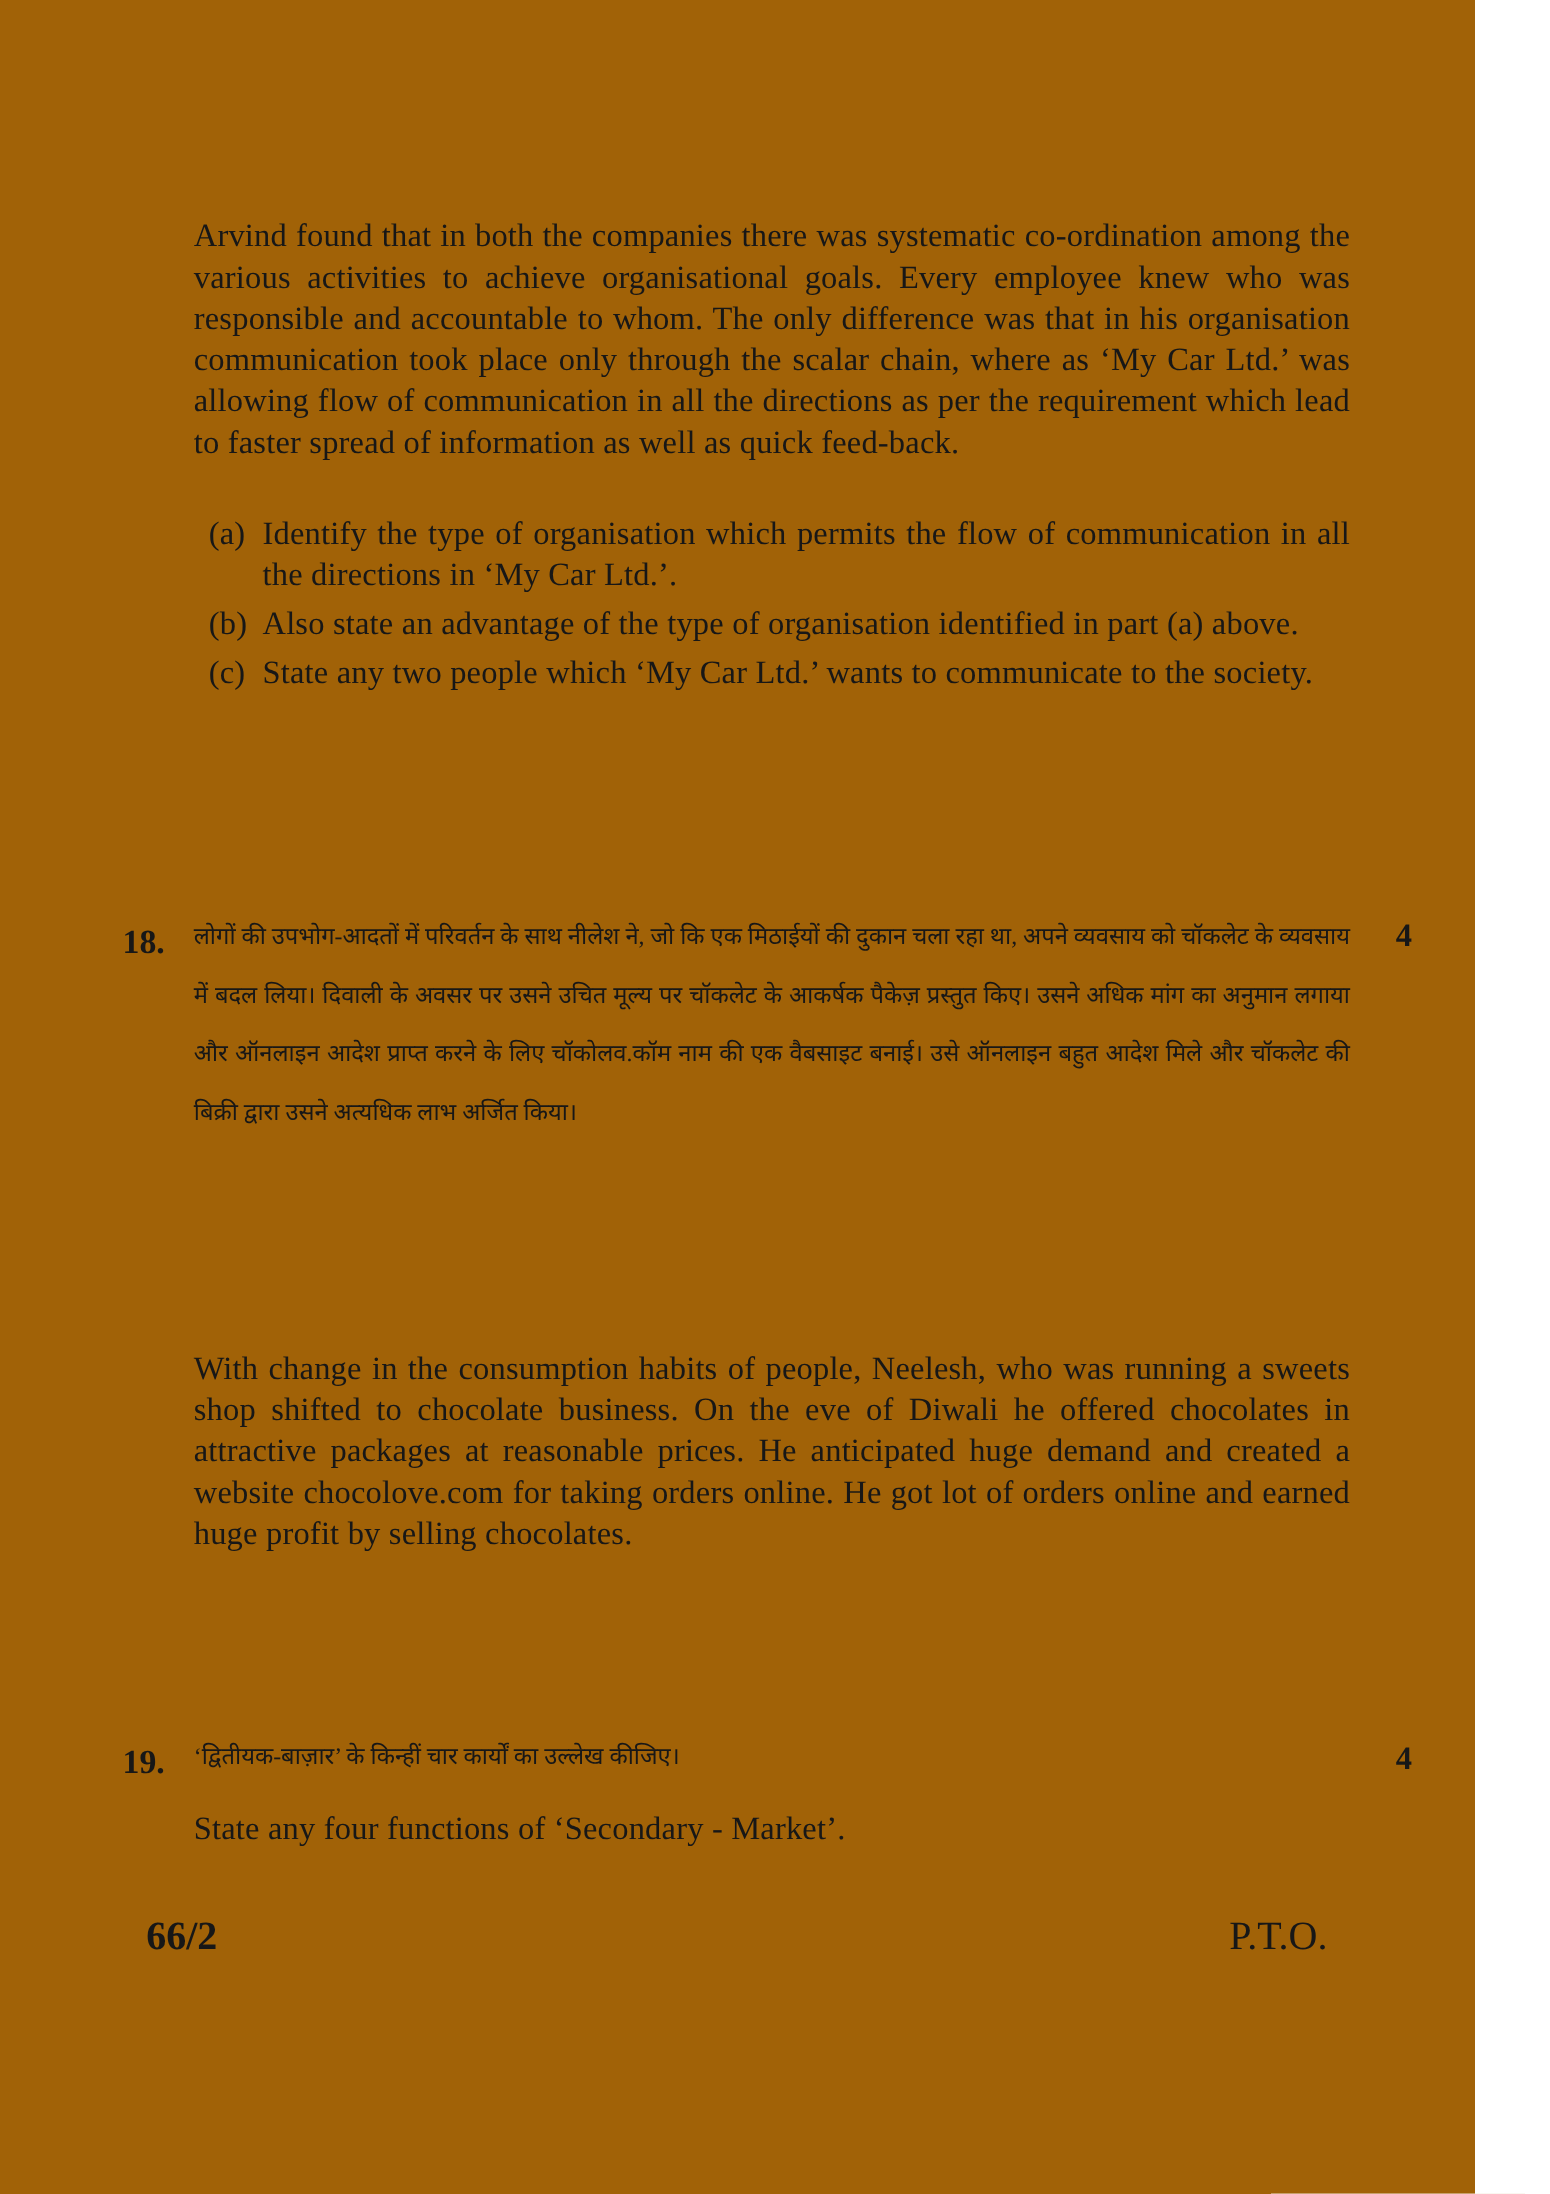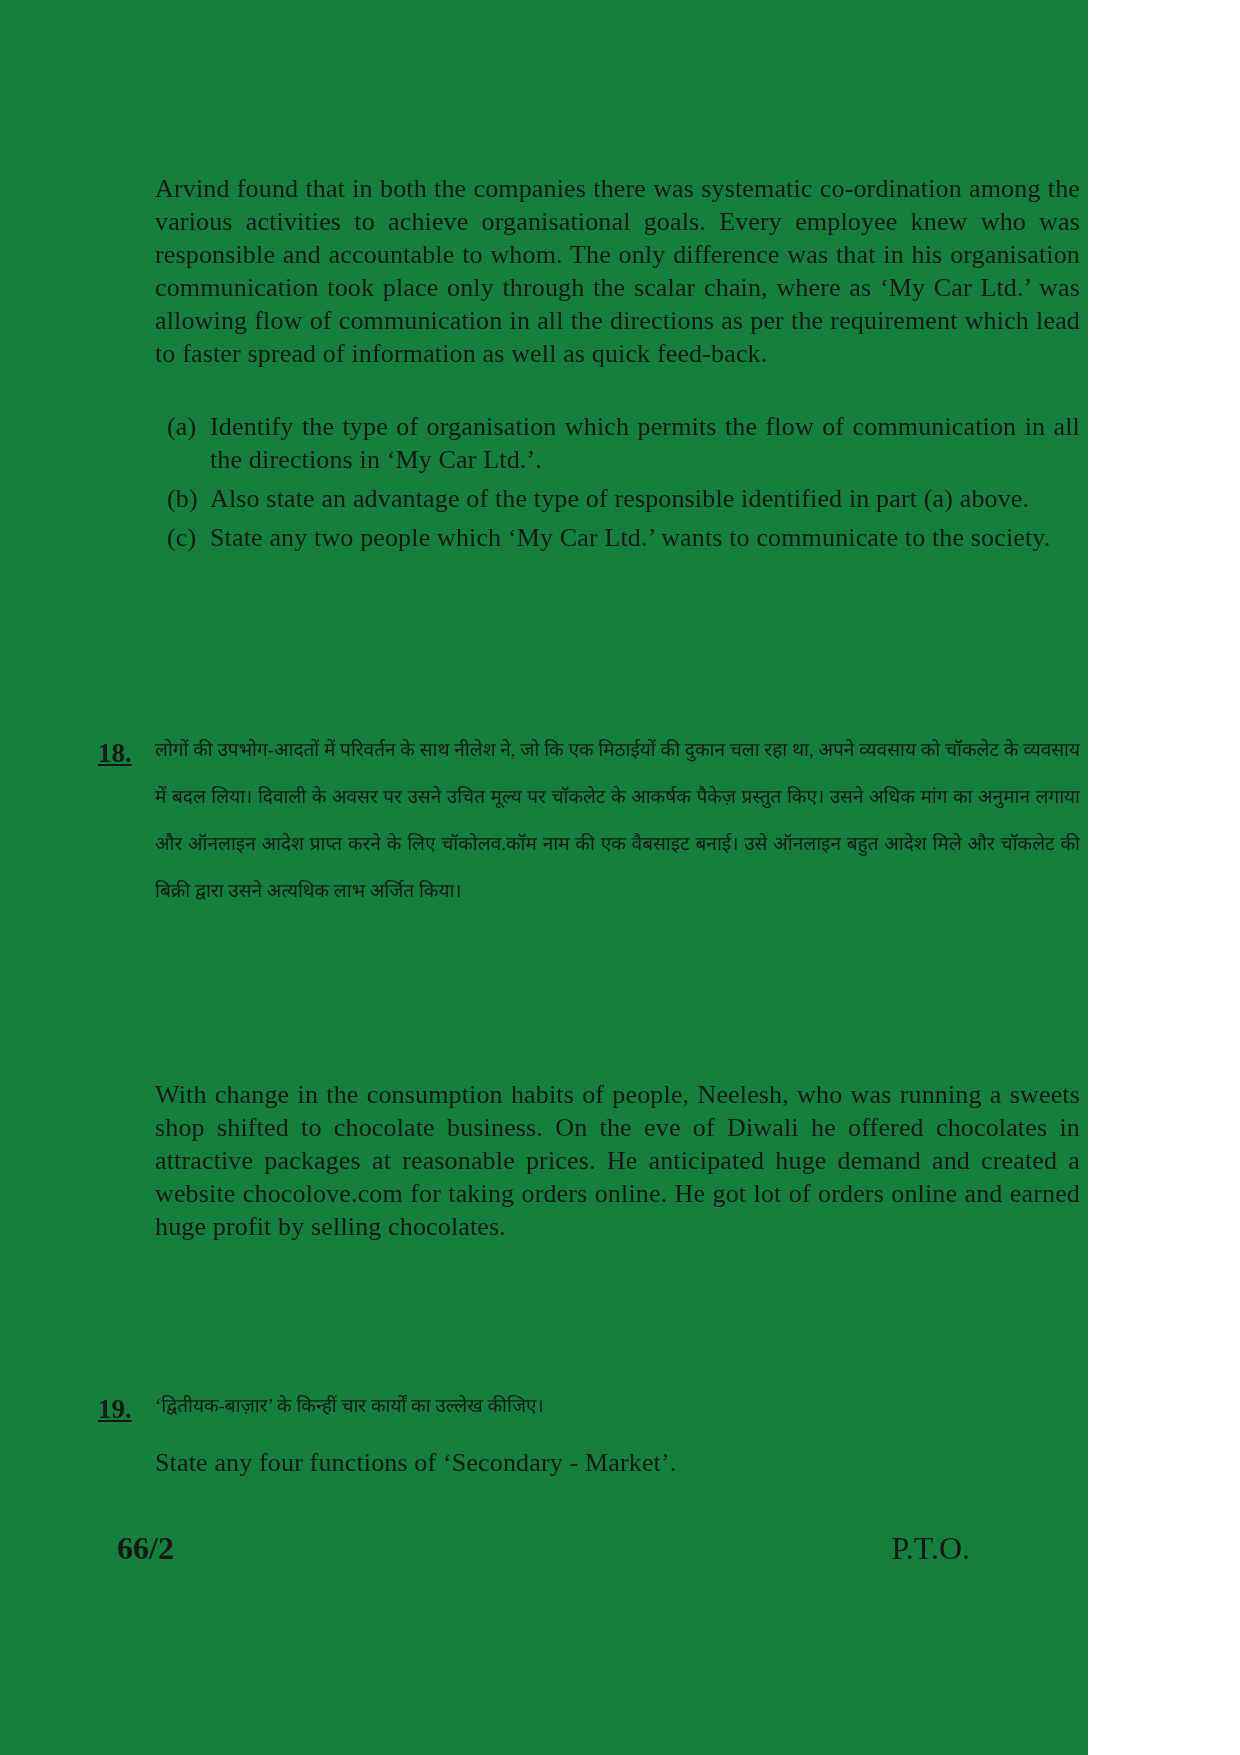--- a/index.html
+++ b/index.html
@@ -2,23 +2,23 @@
 <html><head>
 <meta charset="utf-8">
 <style>
   html, body {
     margin: 0;
     padding: 0;
     background: #ffffff;
   }
   .page {
     position: relative;
-    width: 1088px;
+    width: 1180px;
     height: 1755px;
-    background: #15803d;
+    background: #a16207;
     color: #171717;
     font-family: "Liberation Serif", "DejaVu Serif", serif;
     overflow: hidden;
   }
   .eng {
     font-size: 26px;
     line-height: 33px;
     text-align: justify;
     letter-spacing: 0.15px;
   }
@@ -45,21 +45,20 @@
     text-align: left;
   }
   .subq .txt {
     flex: 1;
   }
   .qnum {
     font-weight: bold;
     font-size: 27px;
     left: 98px;
     width: 50px;
-    text-decoration: underline;
   }
   .marks {
     font-weight: bold;
     font-size: 26px;
     left: 1106px;
     width: 34px;
     text-align: center;
   }
   .q18-hindi    { left: 155px; top: 726px;  width: 925px; }
   .q18-hinstr   { left: 155px; top: 1010px; width: 925px; }
@@ -78,21 +77,21 @@
 
   <div class="abs eng intro">Arvind found that in both the companies there was systematic co-ordination among the various activities to achieve organisational goals. Every employee knew who was responsible and accountable to whom.  The only difference was that in his organisation communication took place only through the scalar chain, where as ‘My Car Ltd.’ was allowing flow of communication in all the directions as per the requirement which lead to faster spread of information as well as quick feed-back.</div>
 
   <div class="abs eng subqs">
     <div class="subq">
       <div class="lbl">(a)</div>
       <div class="txt">Identify the type of organisation which permits the flow of communication in all the directions in ‘My Car Ltd.’.</div>
     </div>
     <div class="subq">
       <div class="lbl">(b)</div>
-      <div class="txt">Also state an advantage of the type of responsible identified in part (a) above.</div>
+      <div class="txt">Also state an advantage of the type of organisation identified in part (a) above.</div>
     </div>
     <div class="subq">
       <div class="lbl">(c)</div>
       <div class="txt">State any two people which ‘My Car Ltd.’ wants to communicate to the society.</div>
     </div>
   </div>
 
   <div class="abs hin qnum" style="top:730px;">18.</div>
   <div class="abs marks" style="top:734px;">4</div>
   <div class="abs hin q18-hindi">लोगों की उपभोग-आदतों में परिवर्तन के साथ नीलेश ने, जो कि एक मिठाईयों की दुकान चला रहा था, अपने व्यवसाय को चॉकलेट के व्यवसाय में बदल लिया। दिवाली के अवसर पर उसने उचित मूल्य पर चॉकलेट के आकर्षक पैकेज़ प्रस्तुत किए।  उसने अधिक मांग का अनुमान लगाया और ऑनलाइन आदेश प्राप्त करने के लिए चॉकोलव.कॉम नाम की एक वैबसाइट बनाई।  उसे ऑनलाइन बहुत आदेश मिले और चॉकलेट की बिक्री द्वारा उसने अत्यधिक लाभ अर्जित किया।</div>

